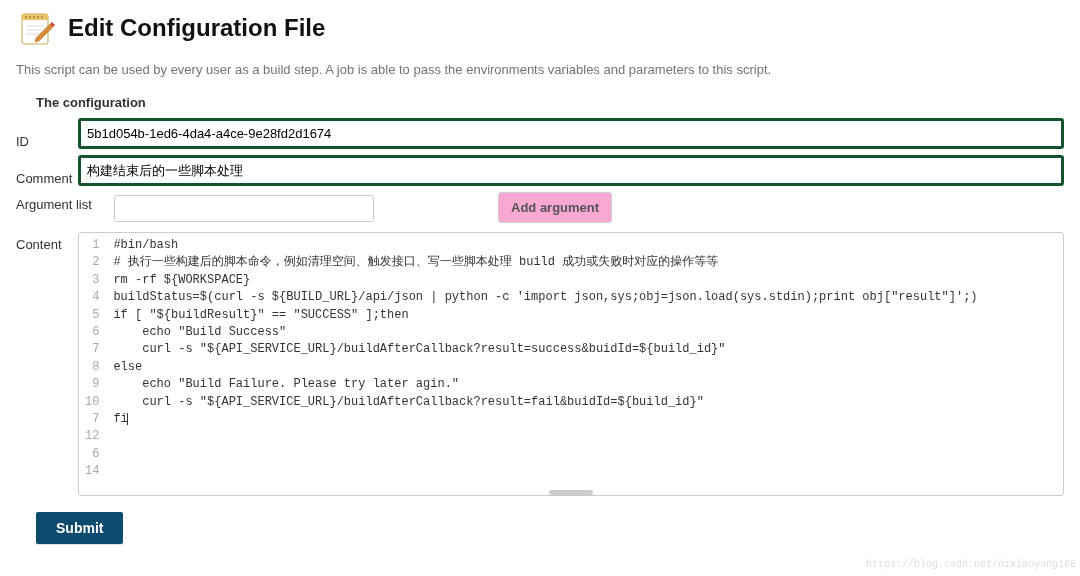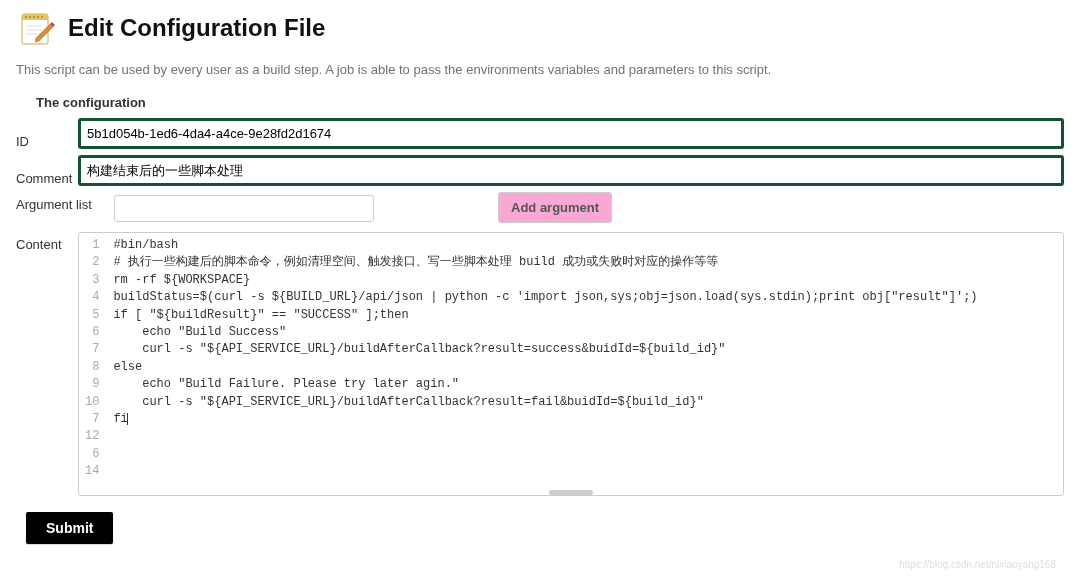--- a/index.html
+++ b/index.html
@@ -154,35 +154,35 @@
       width: 44px;
       height: 5px;
       background: #ccc;
       border-radius: 3px;
     }
     .submit-btn {
       padding: 8px 20px;
       font-size: 14px;
       font-weight: bold;
       color: #fff;
-      background: #000000;
+      background: #0c4a6e;
       border: none;
       border-radius: 2px;
       cursor: pointer;
       margin-top: 6px;
-      margin-left: 10px;
+      margin-left: 20px;
       box-shadow: 0 1px 1px rgba(0,0,0,.15);
     }
     .watermark {
       position: fixed;
-      right: 24px;
+      right: 4px;
       bottom: 6px;
       font-size: 10px;
       color: #ddd;
-      font-family: Liberation Sans, sans-serif;
+      font-family: Liberation Mono, monospace;
     }
     .caret {
       display: inline-block;
       width: 1px;
       height: 12px;
       background: #333;
       vertical-align: middle;
       margin-left: -1px;
     }
   </style>

